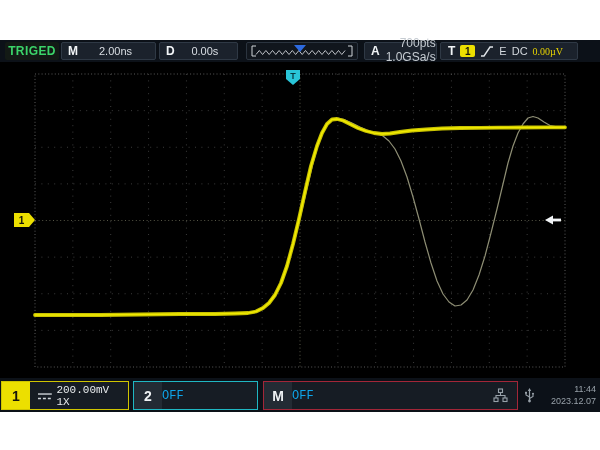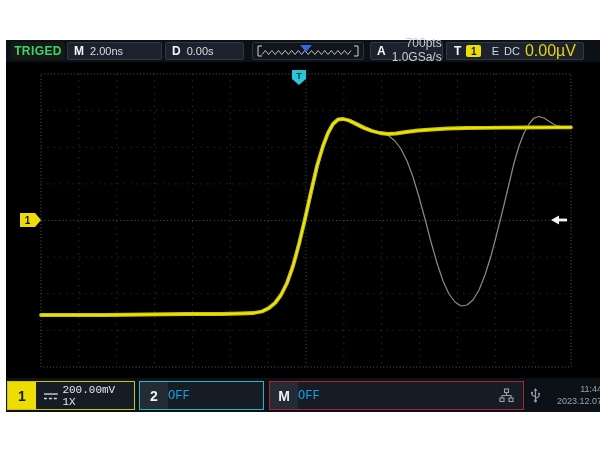--- a/index.html
+++ b/index.html
@@ -1,39 +1,39 @@
 <!DOCTYPE html>
 <html><head>
 <meta charset="utf-8">
 <style>
   html,body{margin:0;padding:0;background:#ffffff;width:600px;height:450px;overflow:hidden;
     font-family:"Liberation Sans", sans-serif;-webkit-font-smoothing:antialiased;}
-  .screen{position:absolute;top:40px;left:0;width:500px;height:372px;background:#000;margin-left:6px;}
+  .screen{position:absolute;top:40px;left:0;width:500px;height:372px;background:#000;}
 
   
   .topbar{position:absolute;top:0;left:0;width:600px;height:22px;background:#0c1118;}
   .chip{position:absolute;top:2px;height:18px;background:#1b222c;border:1px solid #2f3945;
     border-radius:2px;display:flex;align-items:center;box-sizing:border-box;}
   .chip-letter{font-weight:bold;color:#f2f5f7;font-size:12px;padding:0 6px;}
-  .chip-value{flex:1;color:#d9dee3;font-size:11px;padding-right:8px;}
+  .chip-value{flex:1;text-align:center;color:#d9dee3;font-size:11px;padding-right:8px;}
   .trig-status{position:absolute;left:5px;top:2px;width:54px;height:18px;background:#131a15;
     border-radius:2px;color:#3bd46a;font-weight:bold;font-size:12px;letter-spacing:.4px;
     display:flex;align-items:center;justify-content:center;}
   .chip-m{left:61px;width:95px;}
   .chip-d{left:159px;width:79px;}
   .preview{position:absolute;left:246px;top:2px;width:112px;height:18px;background:#11161d;
     border:1px solid #2b343f;border-radius:2px;box-sizing:border-box;}
   .chip-a{left:364px;width:73px;}
   .acq{flex:1;text-align:right;padding-right:16px;color:#c6ccd2;font-size:12px;line-height:1.15;}
   .chip-t{left:440px;width:138px;gap:5px;padding:0 7px;}
   .chip-t .chip-letter{padding:0;}
   .t-badge{background:#ecdf00;color:#15150a;font-weight:bold;font-size:10px;min-width:15px;height:12px;
     border-radius:2px;display:flex;align-items:center;justify-content:center;}
   .t-type{color:#d4d9de;font-size:11px;}
-  .t-level{color:#e8d400;font-size:16px;}
+  .t-level{color:#e8d400;font-size:10px;font-family:Liberation Serif, serif;}
 
   
   .display{position:absolute;top:22px;left:0;width:600px;height:316px;background:#000;}
   .display svg{position:absolute;top:0;left:0;}
   .gridline{stroke:#3b3b3b;stroke-width:1;stroke-dasharray:1 5.4;}
   .gridcenter{stroke:#565646;stroke-width:1;stroke-dasharray:1 2.6;}
   .gridborder{fill:none;stroke:#5a5a5a;stroke-width:1;stroke-dasharray:1 2.3;}
   .ghost-trace{fill:none;stroke:#8e8e74;stroke-width:1.2;stroke-linejoin:round;}
   .trace-outer{fill:none;stroke:#c9c300;stroke-width:3.8;stroke-linejoin:round;stroke-linecap:round;}
   .trace-inner{fill:none;stroke:#f1ea00;stroke-width:1.6;stroke-linejoin:round;stroke-linecap:round;}

